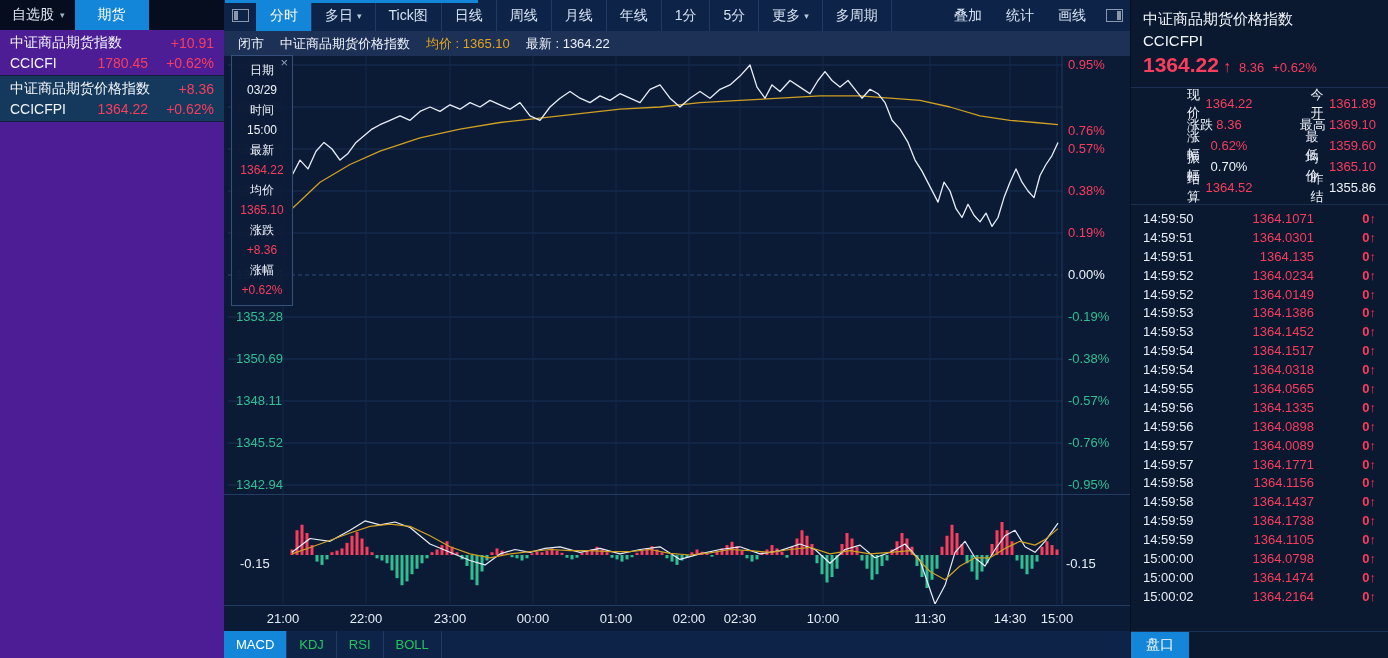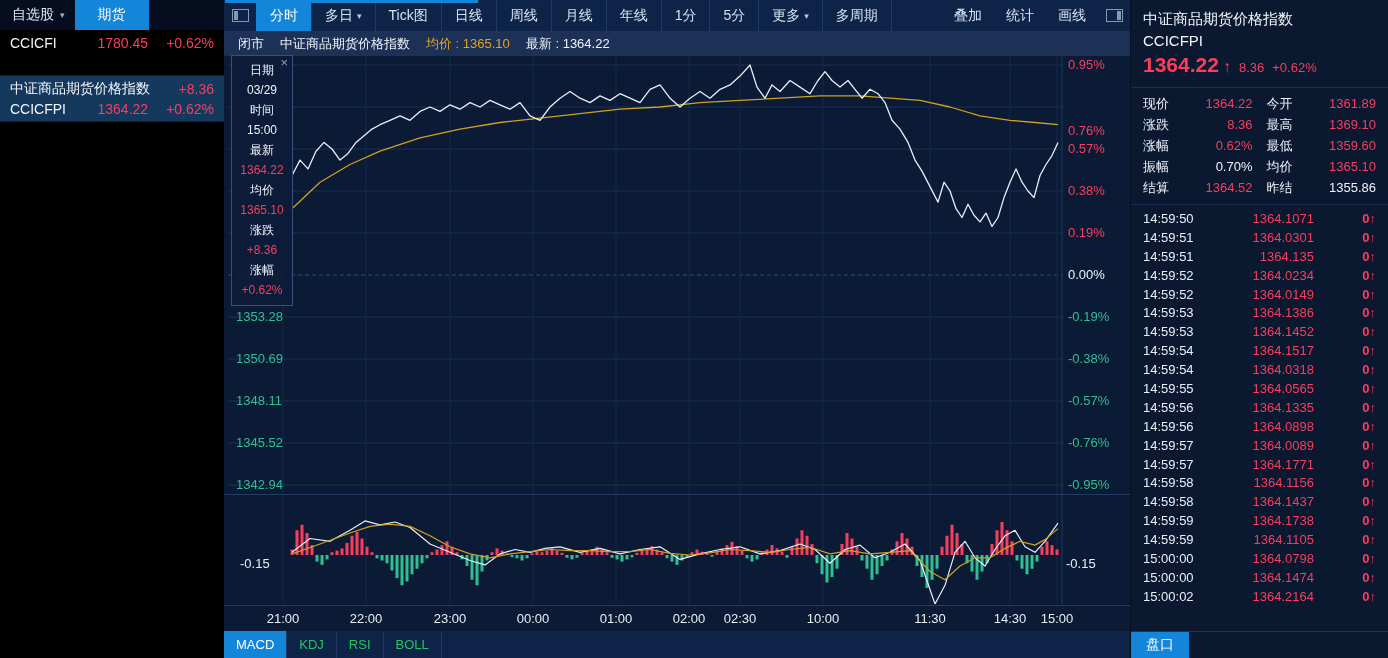--- a/index.html
+++ b/index.html
@@ -3,21 +3,21 @@
 <meta charset="utf-8">
 <style>
   * { margin:0; padding:0; box-sizing:border-box; }
   html,body { width:1388px; height:658px; overflow:hidden; background:#050e20;
     font-family:"Liberation Sans","DejaVu Sans",sans-serif; }
   #app { position:relative; width:1388px; height:658px; background:#050e20; color:#eef3fa; }
   .red { color:#fb3d5d; } .green { color:#2fbf92; } .white { color:#eef3fa; }
   .yellow { color:#e3a41c; } .magenta { color:#e255d5; }
 
   
-  .sidebar { position:absolute; left:0; top:0; width:224px; height:658px; background:#000000; z-index:3; }
+  .sidebar { position:absolute; left:0; top:0; width:224px; height:658px; background:#4c1d95; z-index:3; }
   .sb-top { height:30px; display:flex; align-items:center; background:#050d1f; }
   .sb-watch { display:flex; align-items:center; gap:6px; padding:0 10px; height:26px; margin-left:2px;
     font-size:14px; color:#dfe8f4; cursor:pointer; }
   .sb-caret { font-size:9px; color:#9fb0c6; }
   .sb-futures { height:30px; width:74px; background:#1486da; color:#fff; font-size:14px;
     display:flex; align-items:center; justify-content:center; cursor:pointer; }
   .sb-item { height:46px; padding:3px 10px; border-bottom:1px solid #10203a; cursor:pointer; }
   .sb-item.sel { background:#15395c; }
   .sb-line { display:flex; justify-content:space-between; align-items:center; height:20px; font-size:14px; }
   .sb-name { color:#f2f6fb; }
@@ -75,21 +75,21 @@
     border-left:1px solid #04101f; z-index:3; }
   .qp-head { padding:8px 12px 6px 12px; border-bottom:1px solid #1c2f50; }
   .qp-title { font-size:15px; color:#f2f6fb; line-height:22px; }
   .qp-code { font-size:15px; color:#f2f6fb; line-height:22px; }
   .qp-pricerow { display:flex; align-items:baseline; gap:8px; line-height:26px; }
   .qp-price { font-size:21px; font-weight:bold; }
   .qp-arrow { font-size:16px; font-weight:bold; }
   .qp-chg, .qp-pct { font-size:13px; }
   .qp-stats { padding:5px 12px 6px 12px; border-bottom:1px solid #1c2f50; }
   .qs-row { display:flex; align-items:center; height:21px; font-size:13px; }
-  .qs-l { width:40px; color:#eef3fa; }
+  .qs-l { width:40px; color:#eef3fa;margin-left:44px; }
   .qs-v { flex:1; text-align:right; }
   .qs-v.first { margin-right:14px; }
   .qp-trades { padding:4px 12px 0 12px; }
   .tr-row { display:flex; align-items:center; height:18.9px; font-size:13px; }
   .tr-t { width:74px; color:#e8eef7; }
   .tr-p { flex:1; text-align:right; padding-right:36px; }
   .tr-q { width:26px; text-align:right; font-weight:bold; }
   .qp-footer { position:absolute; left:0; bottom:0; width:100%; height:27px; background:#0a1830;
     border-top:1px solid #1c3358; display:flex; }
   .qp-footer-tab { width:58px; height:100%; background:#1486da; color:#fff; font-size:14px;
@@ -335,20 +335,24 @@
   <div class="sidebar">
     <div class="sb-top">
       <div class="sb-watch">
         <span>自选股</span>
         <span class="sb-caret">▾</span>
       </div>
       <div class="sb-futures">期货</div>
     </div>
     <div id="sb-list">
         <div class="sb-item">
+          <div class="sb-line">
+            <span class="sb-name">中证商品期货指数</span>
+            <span class="red">+10.91</span>
+          </div>
           <div class="sb-line sb-codeline">
             <span class="sb-name">CCICFI</span>
             <span class="red">1780.45</span>
             <span class="red">+0.62%</span>
           </div>
         </div>
         <div class="sb-item sel">
           <div class="sb-line">
             <span class="sb-name">中证商品期货价格指数</span>
             <span class="red">+8.36</span>

